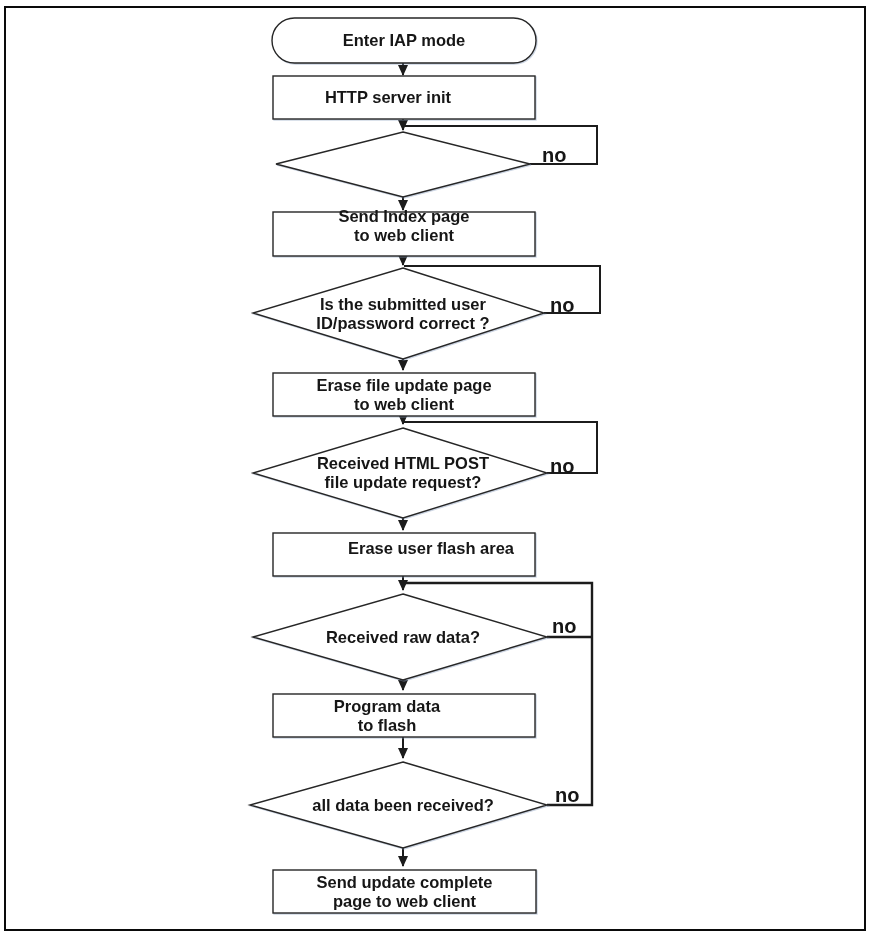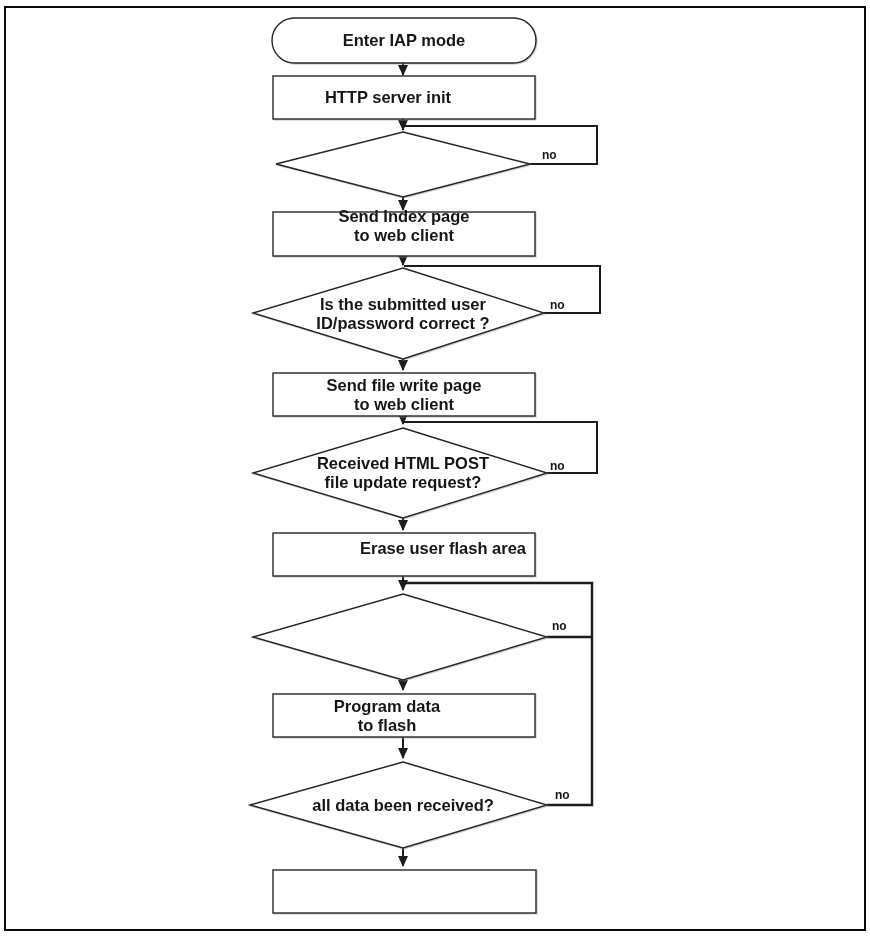--- a/index.html
+++ b/index.html
@@ -7,21 +7,21 @@
           font-family:"Liberation Sans",sans-serif;}
   .frame{position:absolute;left:4px;top:6px;width:858px;height:921px;border:2px solid #0a0a0a;}
   svg{position:absolute;left:0;top:0;}
   .shapes{filter:drop-shadow(1.2px 1.4px 0.6px rgba(140,160,190,0.45));}
   .shape{fill:#ffffff;stroke:#262626;stroke-width:1.4;}
   .conn{fill:none;stroke:#1c1c1c;stroke-width:2;}
   .conn-thick{fill:none;stroke:#1c1c1c;stroke-width:2.4;}
   .label{position:absolute;display:flex;align-items:center;justify-content:center;
          text-align:center;color:#161616;font-size:16.5px;font-weight:600;line-height:19px;}
   .label .t{white-space:pre-line;}
-  .no-label{position:absolute;color:#161616;font-size:12px;font-weight:600;line-height:18px;}
+  .no-label{position:absolute;color:#161616;font-size:20px;font-weight:600;line-height:18px;}
 </style>
 </head>
 <body>
 
 <div class="canvas">
 
   <div class="frame"></div>
 
   <svg width="870" height="938" viewBox="0 0 870 938">
     <defs>
@@ -73,36 +73,43 @@
     </div>
   <div class="label" style="left:273px;top:212px;width:262px;height:27px;">
       <span class="t">Send Index page
 to web client</span>
     </div>
   <div class="label" style="left:263px;top:268px;width:280px;height:91px;">
       <span class="t">Is the submitted user
 ID/password correct ?</span>
     </div>
   <div class="label" style="left:273px;top:373px;width:262px;height:43px;">
-      <span class="t">Send file write page
+      <span class="t">Erase file update page
 to web client</span>
     </div>
   <div class="label" style="left:263px;top:428px;width:280px;height:90px;">
       <span class="t">Received HTML POST
 file update request?</span>
     </div>
-  <div class="label" style="left:276px;top:533px;width:262px;height:31px;padding-left:36px;">
+  <div class="label" style="left:264px;top:533px;width:262px;height:31px;padding-left:36px;">
       <span class="t">Erase user flash area</span>
+    </div>
+  <div class="label" style="left:263px;top:594px;width:280px;height:86px;">
+      <span class="t">Received raw data?</span>
     </div>
   <div class="label" style="left:273px;top:694px;width:228px;height:43px;">
       <span class="t">Program data
 to flash</span>
     </div>
   <div class="label" style="left:258px;top:762px;width:290px;height:86px;">
       <span class="t">all data been received?</span>
+    </div>
+  <div class="label" style="left:273px;top:870px;width:263px;height:43px;">
+      <span class="t">Send update complete
+page to web client</span>
     </div>
 
   <div class="no-label" style="left:542px;top:146px;">no</div>
   <div class="no-label" style="left:550px;top:296px;">no</div>
   <div class="no-label" style="left:550px;top:457px;">no</div>
   <div class="no-label" style="left:552px;top:617px;">no</div>
   <div class="no-label" style="left:555px;top:786px;">no</div>
 
 </div>
 

